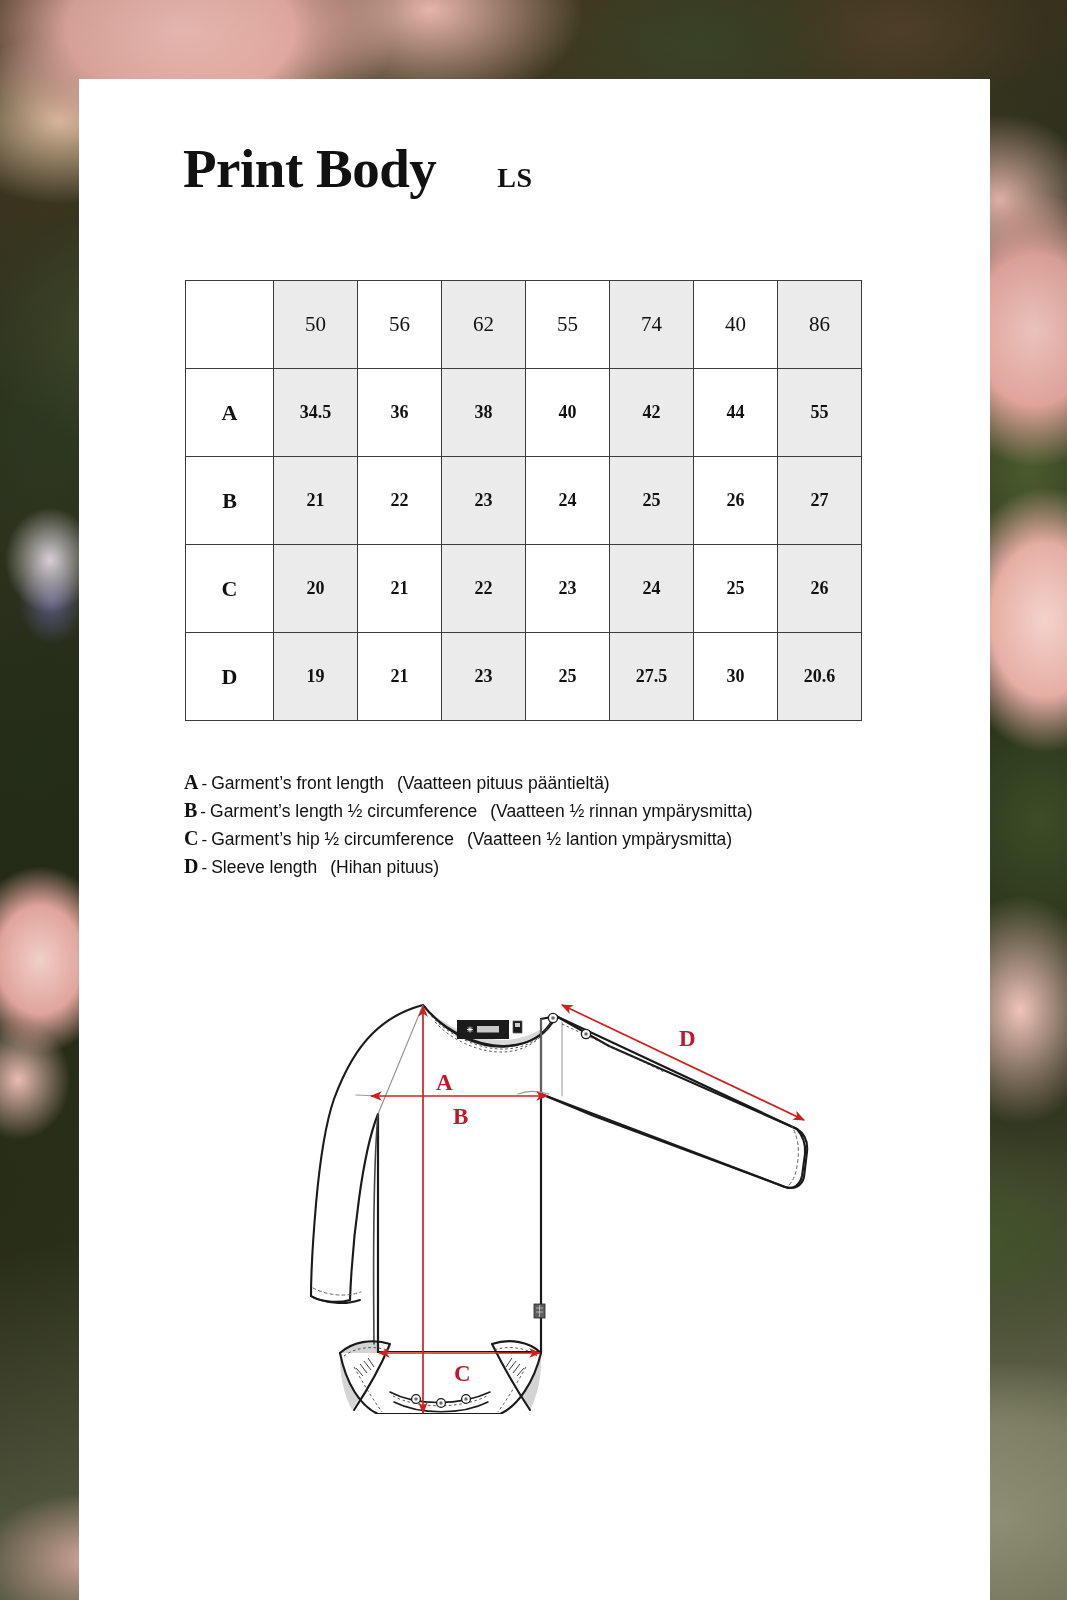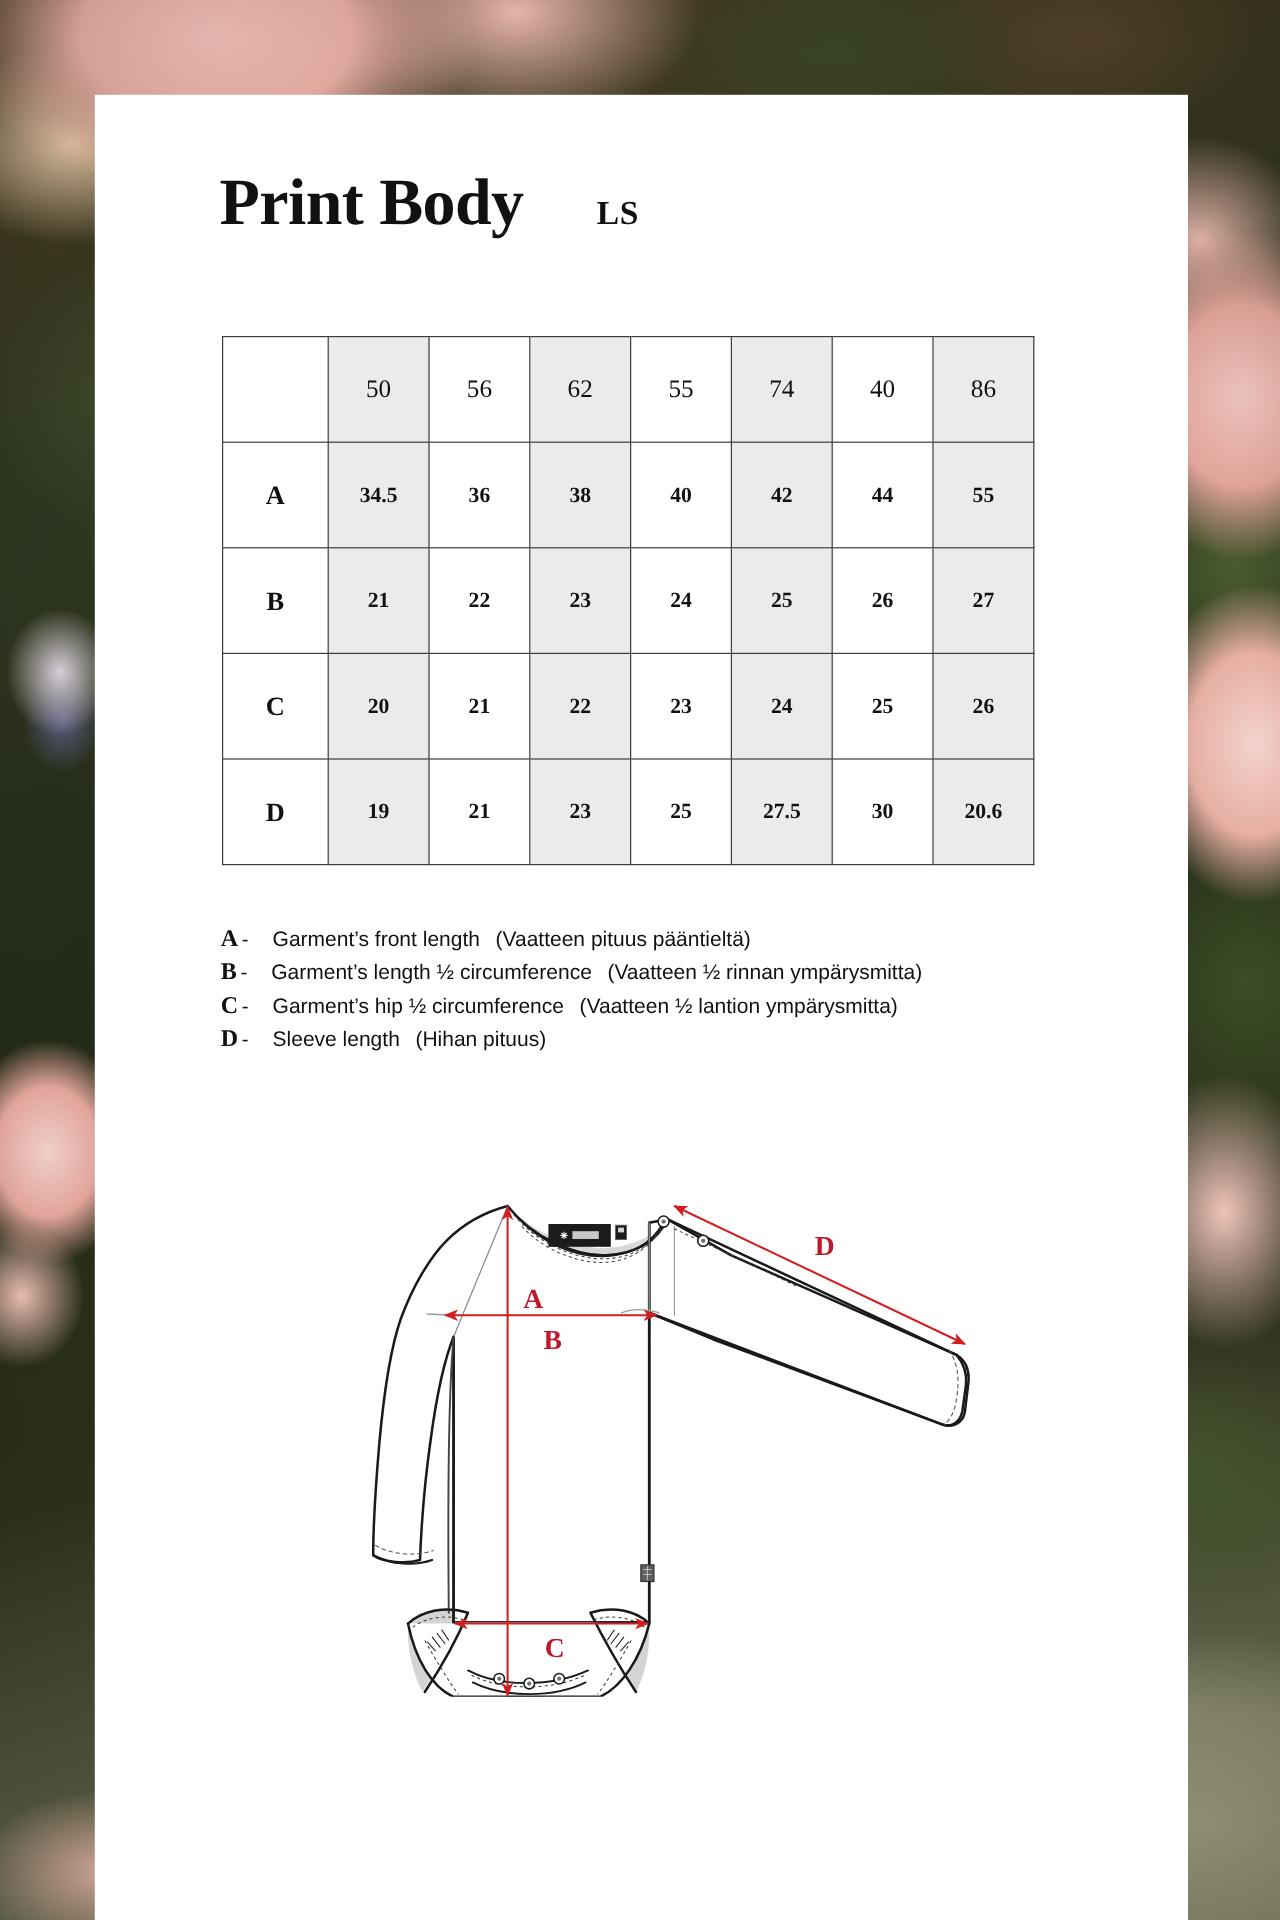--- a/index.html
+++ b/index.html
@@ -164,21 +164,20 @@
   .legend-dash {
     font-family: "Liberation Sans", sans-serif;
     font-size: 17px;
     color: #111111;
     margin-right: 4px;
   }
   .legend-en {
     font-family: "Liberation Sans", sans-serif;
     font-size: 17.5px;
     color: #111111;
-    margin-left: 16px;
   }
   .legend-fi {
     font-family: "Liberation Sans", sans-serif;
     font-size: 17.5px;
     color: #111111;
     margin-left: 13px;
   }
 
   
   #garment-wrap {

